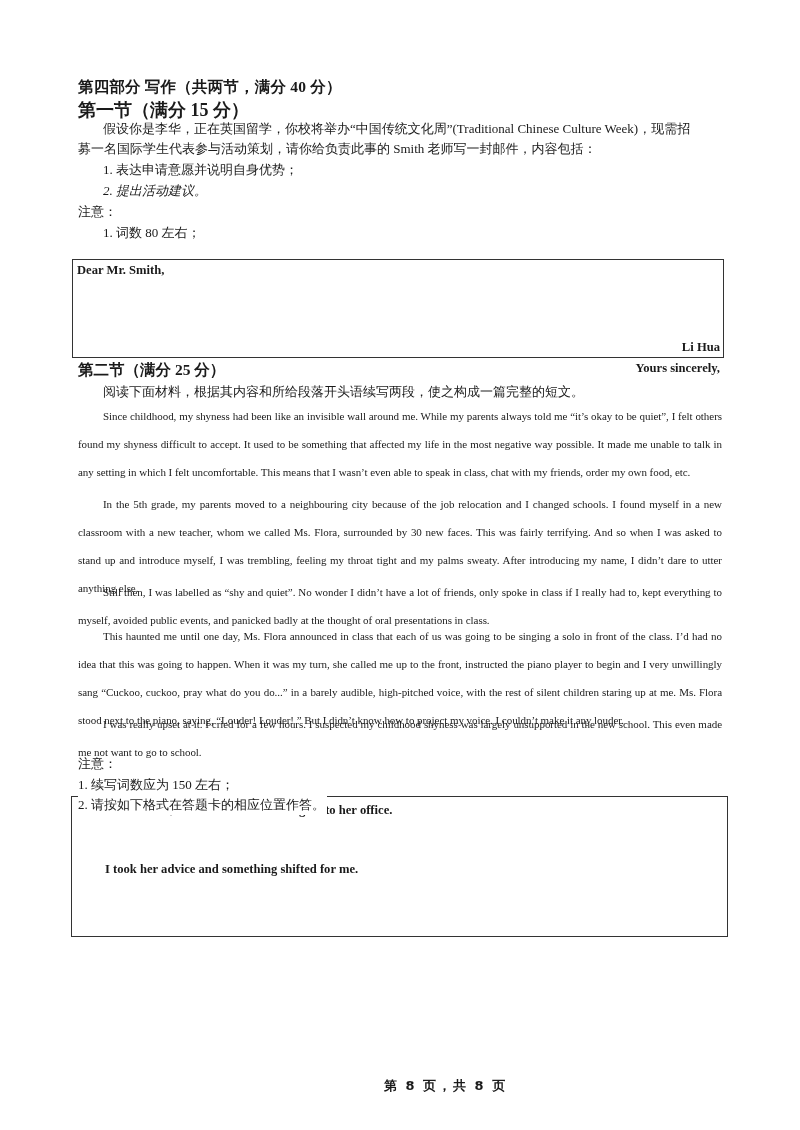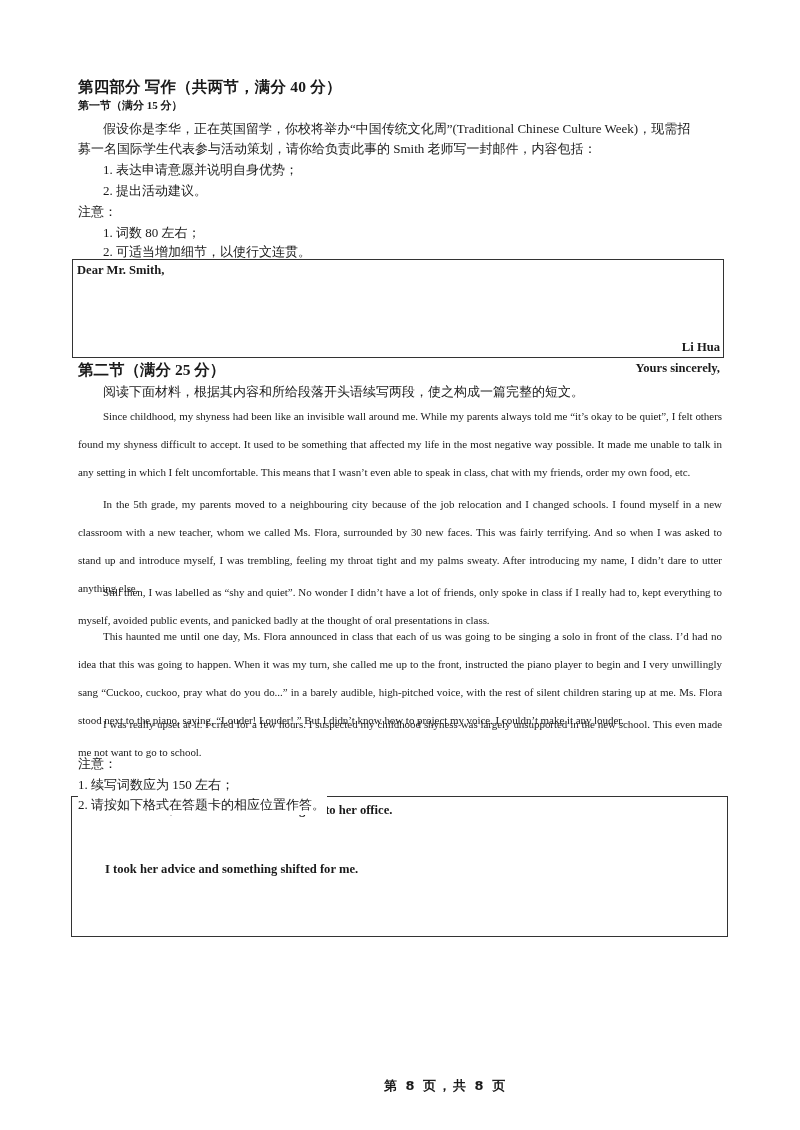--- a/index.html
+++ b/index.html
@@ -4,21 +4,21 @@
   <style>
     html, body { margin: 0; padding: 0; background: #ffffff; }
     body {
       width: 800px; height: 1130px; position: relative; overflow: hidden;
       font-family: "Liberation Serif", "DejaVu Serif", serif;
       color: #1a1a1a;
     }
     .page { position: absolute; left: 0; top: 0; width: 644px; height: 1130px; }
     .abs { position: absolute; white-space: nowrap; }
     .h-part { left: 78px; top: 77px; font-size: 15.5px; font-weight: bold; letter-spacing: 0.2px; }
-    .h-sec { left: 78px; top: 98px; font-size: 11px; font-weight: bold; }
+    .h-sec { left: 78px; top: 98px; font-size: 18px; font-weight: bold; }
     .h-sec2 { left: 78px; top: 360px; font-size: 15.5px; font-weight: bold; }
     .cn { font-size: 13px; line-height: 20px; }
     .para {
       position: absolute; left: 78px; width: 644px;
       font-size: 11px; line-height: 28px; text-align: justify;
       text-indent: 25px; letter-spacing: -0.05px;
     }
     .box {
       position: absolute; border: 1.3px solid #333;
       box-sizing: border-box;
@@ -36,25 +36,24 @@
 
 <div class="page">
 
   <div class="abs h-part">第四部分 写作（共两节，满分 40 分）</div>
   <div class="abs h-sec">第一节（满分 15 分）</div>
 
   <div class="abs cn" style="left:103px; top:119px;">假设你是李华，正在英国留学，你校将举办“中国传统文化周”(Traditional Chinese Culture Week)，现需招</div>
   <div class="abs cn" style="left:78px; top:139px;">募一名国际学生代表参与活动策划，请你给负责此事的 Smith 老师写一封邮件，内容包括：</div>
 
   <div class="abs cn" style="left:103px; top:160px;">1. 表达申请意愿并说明自身优势；</div>
-  <div class="abs cn" style="left:103px; top:181px;">2. 提出活动建议。</div>
+  <div class="abs cn" style="left:103px; top:181px;font-style:italic;">2. 提出活动建议。</div>
 
   <div class="abs cn" style="left:78px; top:202px;">注意：</div>
   <div class="abs cn" style="left:103px; top:223px;">1. 词数 80 左右；</div>
-  <div class="abs cn" style="left:103px; top:242px;">2. 可适当增加细节，以使行文连贯。</div>
 
   <div class="box box-letter">
     <div class="box-text" style="left:4px; top:3px;">Dear Mr. Smith,</div>
     <div class="box-text" style="right:3px; top:60px;margin-top:41px;">Yours sincerely,</div>
     <div class="box-text" style="right:3px; top:80px;">Li Hua</div>
   </div>
 
   <div class="abs h-sec2">第二节（满分 25 分）</div>
   <div class="abs cn" style="left:103px; top:382px;">阅读下面材料，根据其内容和所给段落开头语续写两段，使之构成一篇完整的短文。</div>
 

